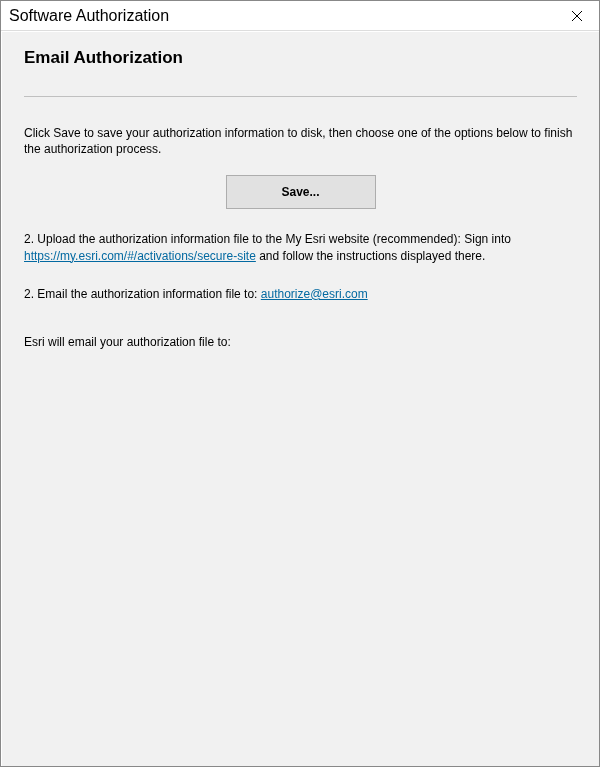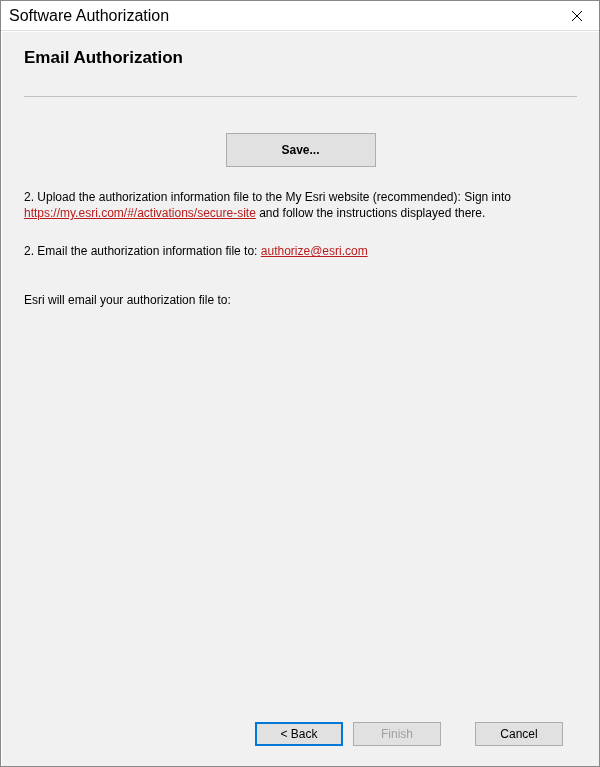--- a/index.html
+++ b/index.html
@@ -88,21 +88,21 @@
     .btn.focused {
       border: 2px solid #0078d7;
       padding: 3px 9px;
     }
     .save-btn {
       min-width: 150px;
       height: 34px;
       font-weight: bold;
     }
     a.link {
-      color: #b91c1c;
+      color: #0369a1;
       text-decoration: underline;
       cursor: pointer;
     }
     .step1 { margin-bottom: 22px; }
     .step2 { margin-bottom: 32px; }
     .emailto-block { margin-bottom: 24px; }
     .emailto-block .email-line { padding-left: 95px; margin-top: 4px; }
     .instr { margin-bottom: 14px; }
     .footer {
       height: 44px;
@@ -128,39 +128,34 @@
         <line x1="10" y1="0" x2="0" y2="10" stroke="#000" stroke-width="1"></line>
       </svg>
     </div>
   </div>
 
   <div class="content">
     <div class="heading">Email Authorization</div>
     <hr class="hr">
 
     <div class="body-area">
+      <div class="para">Click Save to save your authorization information to disk, then choose one of the options below to finish the authorization process.</div>
 
       <div class="save-row">
         <button class="btn save-btn">Save...</button>
       </div>
 
       <div class="step1">
         <span>2.  Upload the authorization information file to the My Esri website (recommended): Sign into </span><a class="link">https://my.esri.com/#/activations/secure-site</a><span> and follow the instructions displayed there.</span>
       </div>
 
       <div class="step2">
         <span>2.  Email the authorization information file to: </span><a class="link">authorize@esri.com</a>
       </div>
 
       <div class="emailto-block">
         <div>Esri will email your authorization file to:</div>
       </div>
 
     </div>
 
-    <div class="footer">
-      <button class="btn focused">&lt; Back</button>
-      <button class="btn" disabled="">Finish</button>
-      <span class="gap"></span>
-      <button class="btn">Cancel</button>
-    </div>
   </div>
 </div>
 
 </body></html>

